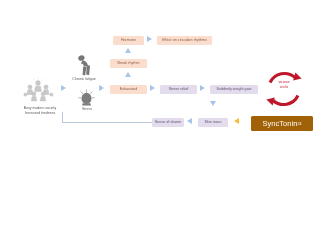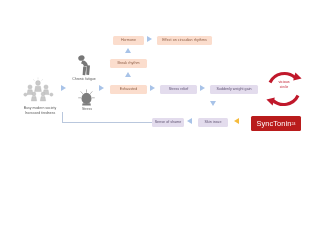--- a/index.html
+++ b/index.html
@@ -61,22 +61,22 @@
   .icon{position:absolute;}
 
   #vicious{position:absolute;left:262px;top:67px;width:44px;height:44px;}
   #vicious .vtext{
     position:absolute;left:0;top:13px;width:44px;
     text-align:center;font-size:3.6px;color:#c0182b;
     line-height:1.35;
   }
 
   #logo{
-    position:absolute;left:251px;top:116px;width:50px;height:15px;
-    background:#b91c1c;border-radius:1.5px;
+    position:absolute;left:251px;top:116px;width:62px;height:15px;
+    background:#a16207;border-radius:1.5px;
     display:flex;align-items:center;justify-content:center;text-align:center;
   }
   #logo .lt{
     font-size:7.4px;color:#ffffff;letter-spacing:.1px;
     font-family:"Liberation Sans",sans-serif;
   }
   #logo .sup{font-size:3.6px;vertical-align:super;color:#ffffff;}
 
   .feedline{position:absolute;background:#b9c7dd;}
 </style>

